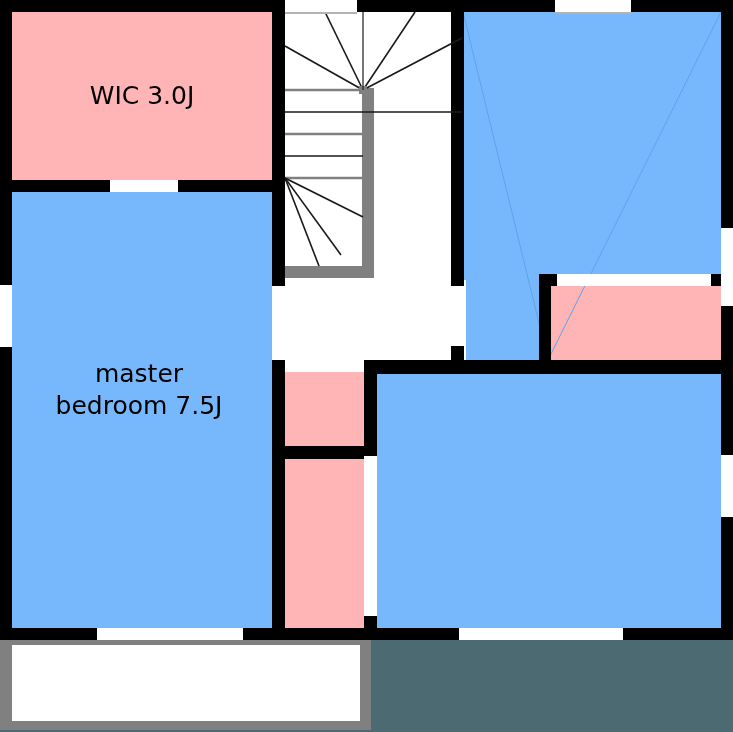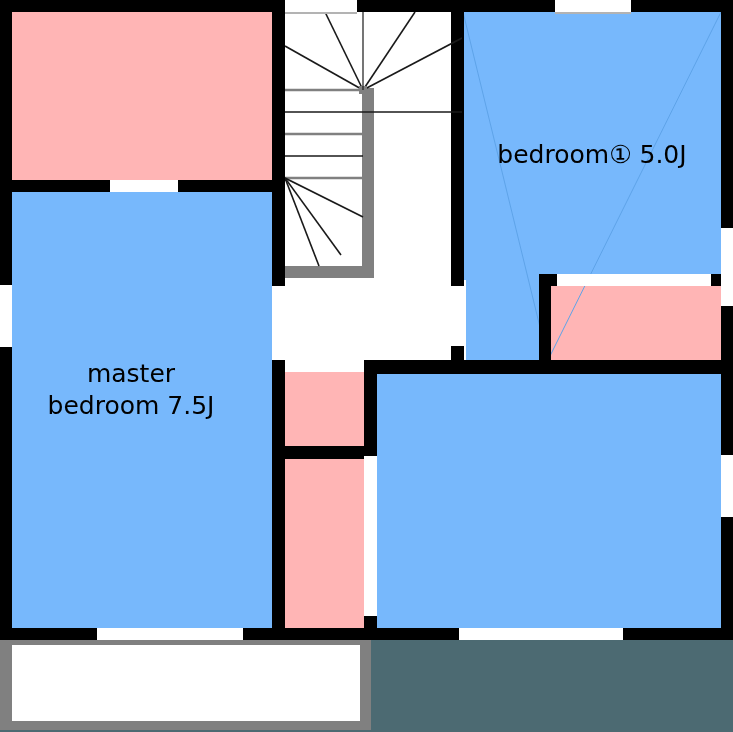--- a/index.html
+++ b/index.html
@@ -200,21 +200,21 @@
   <div class="opening" style="left:110px; top:180px; width:68px; height:12px;"></div>
 
   <div class="opening" style="left:272px; top:286px; width:13px; height:74px;"></div>
 
   <div class="opening" style="left:451px; top:286px; width:13px; height:60px;"></div>
 
   <div class="opening" style="left:557px; top:274px; width:154px; height:12px;"></div>
 
   <div class="opening" style="left:364px; top:456px; width:13px; height:160px;"></div>
 
-
-  <div class="label" style="left:12px; top:358px; width:238px; font-size:25px;">master
+  <div class="label" style="left:12px; top:80px; width:260px; font-size:25px;">WIC 3.0J</div>
+
+  <div class="label" style="left:12px; top:358px; width:238px; font-size:25px;padding-left:8px;">master
 bedroom 7.5J</div>
 
-  <div class="label" style="left:463px; top:139px; width:258px; font-size:25px;">bedroom① 5.0J</div>
 
 
 
 </div>
 
 </body></html>

